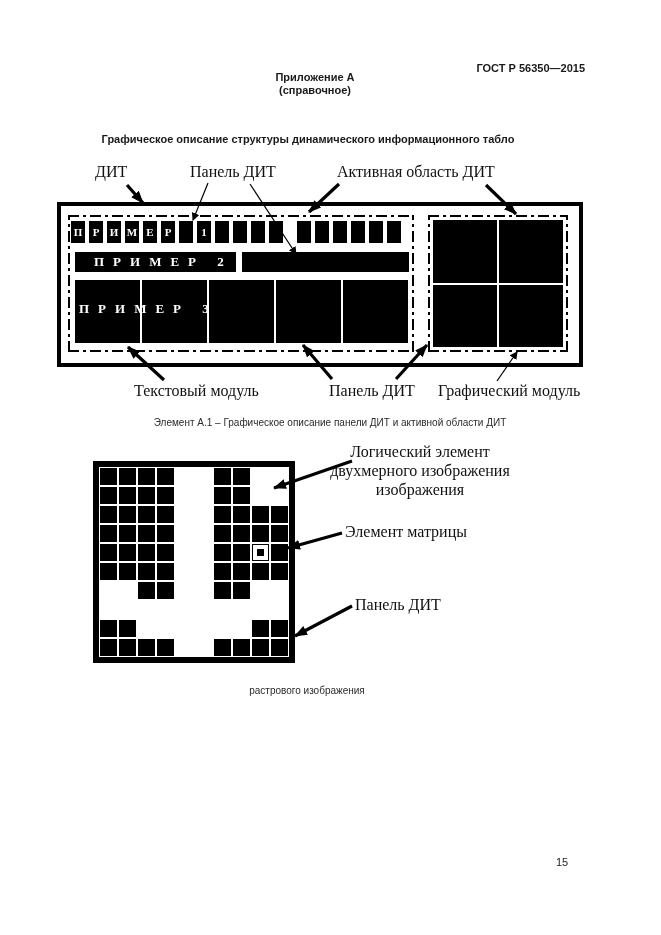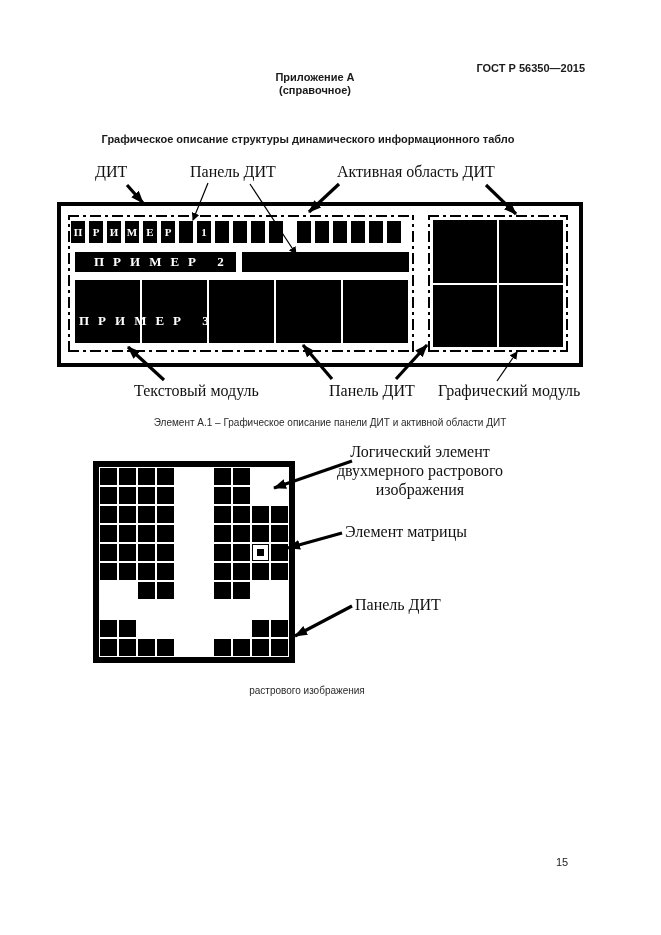--- a/index.html
+++ b/index.html
@@ -43,21 +43,21 @@
   .ptext{
     color:#fff;font-family:"Liberation Serif",serif;font-weight:bold;font-size:13px;
     letter-spacing:9px;white-space:nowrap;line-height:20px;padding-left:19px;
   }
   .p3{position:absolute;left:14px;top:74px;width:333px;height:63px;}
   .p3segs{display:flex;gap:2px;width:100%;height:100%;}
   .p3seg{flex:1;background:#000;}
   .p3text{
     position:absolute;left:4px;top:21px;color:#fff;z-index:2;
     font-family:"Liberation Serif",serif;font-weight:bold;font-size:13px;
-    letter-spacing:9px;white-space:nowrap;margin-top:12px;
+    letter-spacing:9px;white-space:nowrap;
   }
   .g22{
     position:absolute;left:372px;top:14px;width:130px;height:127px;
     display:grid;grid-template-columns:1fr 1fr;grid-template-rows:1fr 1fr;gap:2px;
   }
   .g22 div{background:#000;}
 
   
   .matrix{
     position:absolute;left:93px;top:461px;width:202px;height:202px;
@@ -251,21 +251,21 @@
       <div class="mc w"></div>
       <div class="mc w"></div>
       <div class="mc b"></div>
       <div class="mc b"></div>
       <div class="mc b"></div>
       <div class="mc b"></div>
     </div>
 
   <div class="lbl-block" style="left:330px;top:442px;width:180px;">
       <div>Логический элемент</div>
-      <div>двухмерного растрового</div>
+      <div>двухмерного изображения</div>
       <div>изображения</div>
     </div>
   <div class="abs serif" style="left:345px;top:523px;">Элемент матрицы</div>
   <div class="abs serif" style="left:355px;top:596px;">Панель ДИТ</div>
 
   <div class="abs sans10 center cap2" style="left:0;top:684px;width:614px;">
       <div>растрового изображения</div>
     </div>
 
   <div class="pageno">15</div>

